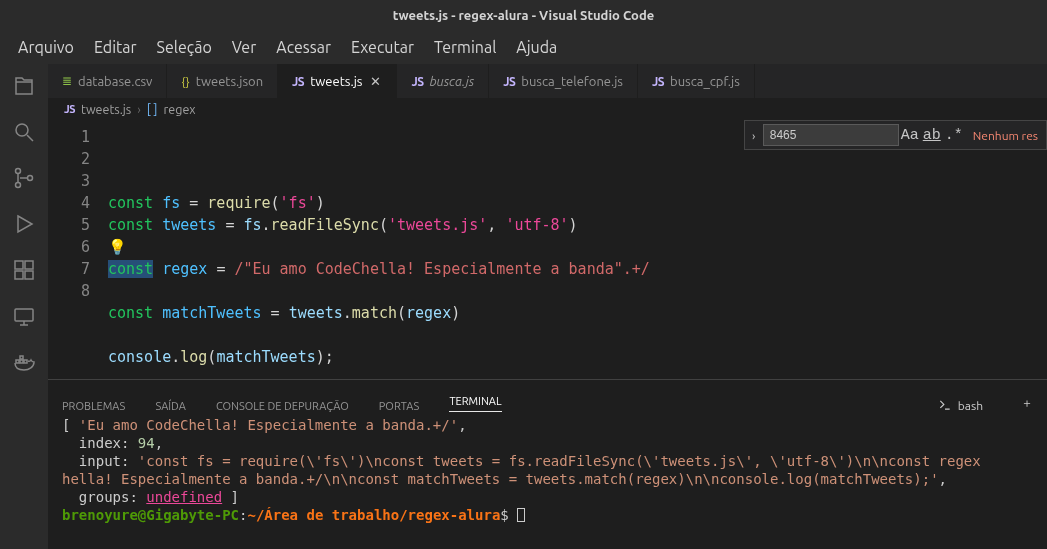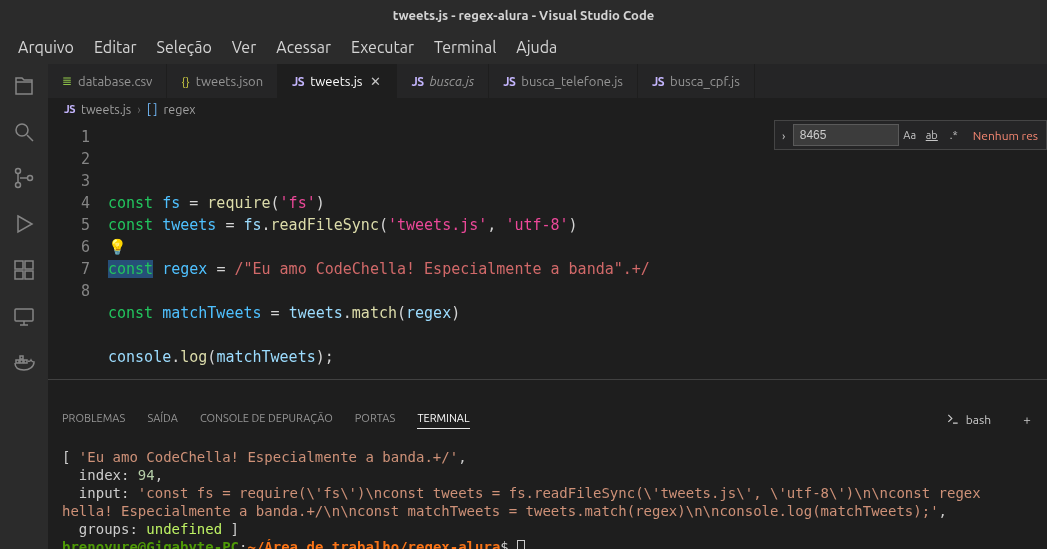--- a/index.html
+++ b/index.html
@@ -19,49 +19,49 @@
   .tab.dim .lbl { font-style: italic; }
   .tab .fi { font-size:12px; }
   .fi-csv { color:#8dc149; }
   .fi-json { color:#cbcb41; }
   .fi-js { color:#c4b5fd; font-weight:bold; font-size:11px; letter-spacing:-0.5px; }
   .breadcrumb { height: 22px; display:flex; align-items:center; padding: 0 16px; gap:6px; font-size:12.5px; color:#a0a0a0; background:#1e1e1e; }
   .breadcrumb .sep { color:#666; }
   .bc-sym { color:#75beff; }
   .findbar { position:absolute; top:56px; right:0; height:30px; background:#252526; border:1px solid #454545; display:flex; align-items:center; font-size:12px; }
   .findbar .toggle { width:18px; text-align:center; color:#c5c5c5; }
-  .findbar input { background:#3c3c3c; border:1px solid #5a5a5a; color:#cccccc; height:22px; width:106px; padding:0 6px; font-size:12px; outline:none; }
-  .findbar .opt { width:22px; height:22px; display:flex; align-items:center; justify-content:center; color:#c5c5c5; font-size:11px; }
+  .findbar input { background:#3c3c3c; border:1px solid #5a5a5a; color:#cccccc; height:22px; width:136px; padding:0 6px; font-size:12px; outline:none; }
+  .findbar .opt { width:22px; height:22px; display:flex; align-items:center; justify-content:center; color:#c5c5c5; font-size:15px;font-family:Liberation Mono, monospace; }
   .findbar .opt.ul { text-decoration: underline; }
   .findbar .res { color:#f48771; padding:0 8px; white-space:nowrap; }
   .code { flex:1; display:flex; font-family: "Consolas","DejaVu Sans Mono",monospace; font-size:15px; line-height:22px; padding-top:6px; overflow:hidden; }
   .gutter { width:60px; text-align:right; color:#858585; padding-right:18px; }
   .gutter div { height:22px; }
   .lines { flex:1; white-space:pre; color:#d4d4d4; position:relative; }
   .lines .ln { height:22px; }
   .kw { color:#22c55e;margin-top:16px; }
   .vr { color:#9cdcfe; }
   .vr2 { color:#4fc1ff; }
   .fn { color:#dcdcaa; }
   .str { color:#ec4899; }
   .rgx { color:#d16969; }
   .op  { color:#d4d4d4; }
   .bulb { color:#ffcc00; }
   .hl-line { position:absolute; left:0; right:0; height:22px; top:72px; border:1px solid #282828; background:#282828; z-index:-1; }
   .cur-sel { background:#264f78; }
   .panel { height: 170px; background:#1e1e1e; border-top:1px solid #414141; display:flex; flex-direction:column; }
-  .panel-tabs { height:32px; display:flex; align-items:flex-start; gap:22px; padding:0 14px; font-size:11px; color:#969696;margin-top:32px; }
+  .panel-tabs { height:32px; display:flex; align-items:flex-end; gap:30px; padding:0 14px; font-size:11px; color:#969696; }
   .panel-tabs .pt-item { cursor:pointer; }
   .panel-tabs .pt-item.active { color:#ffffff; border-bottom:1px solid #e7e7e7; padding-bottom:4px; }
   .panel-tabs .spacer { flex:1; }
   .panel-tabs .shell { color:#cccccc; display:flex; align-items:center; gap:6px; font-size:12px; }
   .termout { flex:1; padding: 4px 14px 0 14px; font-family:"Consolas","DejaVu Sans Mono",monospace; font-size:14px; line-height:18px; white-space:pre; overflow:hidden; }
   .to-str { color:#ce9178; }
   .to-num { color:#b5cea8; }
-  .to-undef { color:#bef264; }
+  .to-undef { color:#ec4899;text-decoration:underline; }
   .to-user { color:#4e9a06; font-weight:bold; }
   .to-path { color:#f97316; font-weight:bold; }
   .to-cursor { display:inline-block; width:8px; height:14px; border:1px solid #cccccc; vertical-align:-2px; }
 </style>
 </head>
 <body>
 
 <div class="titlebar">
   <span>tweets.js - regex-alura - Visual Studio Code</span>
 </div>

